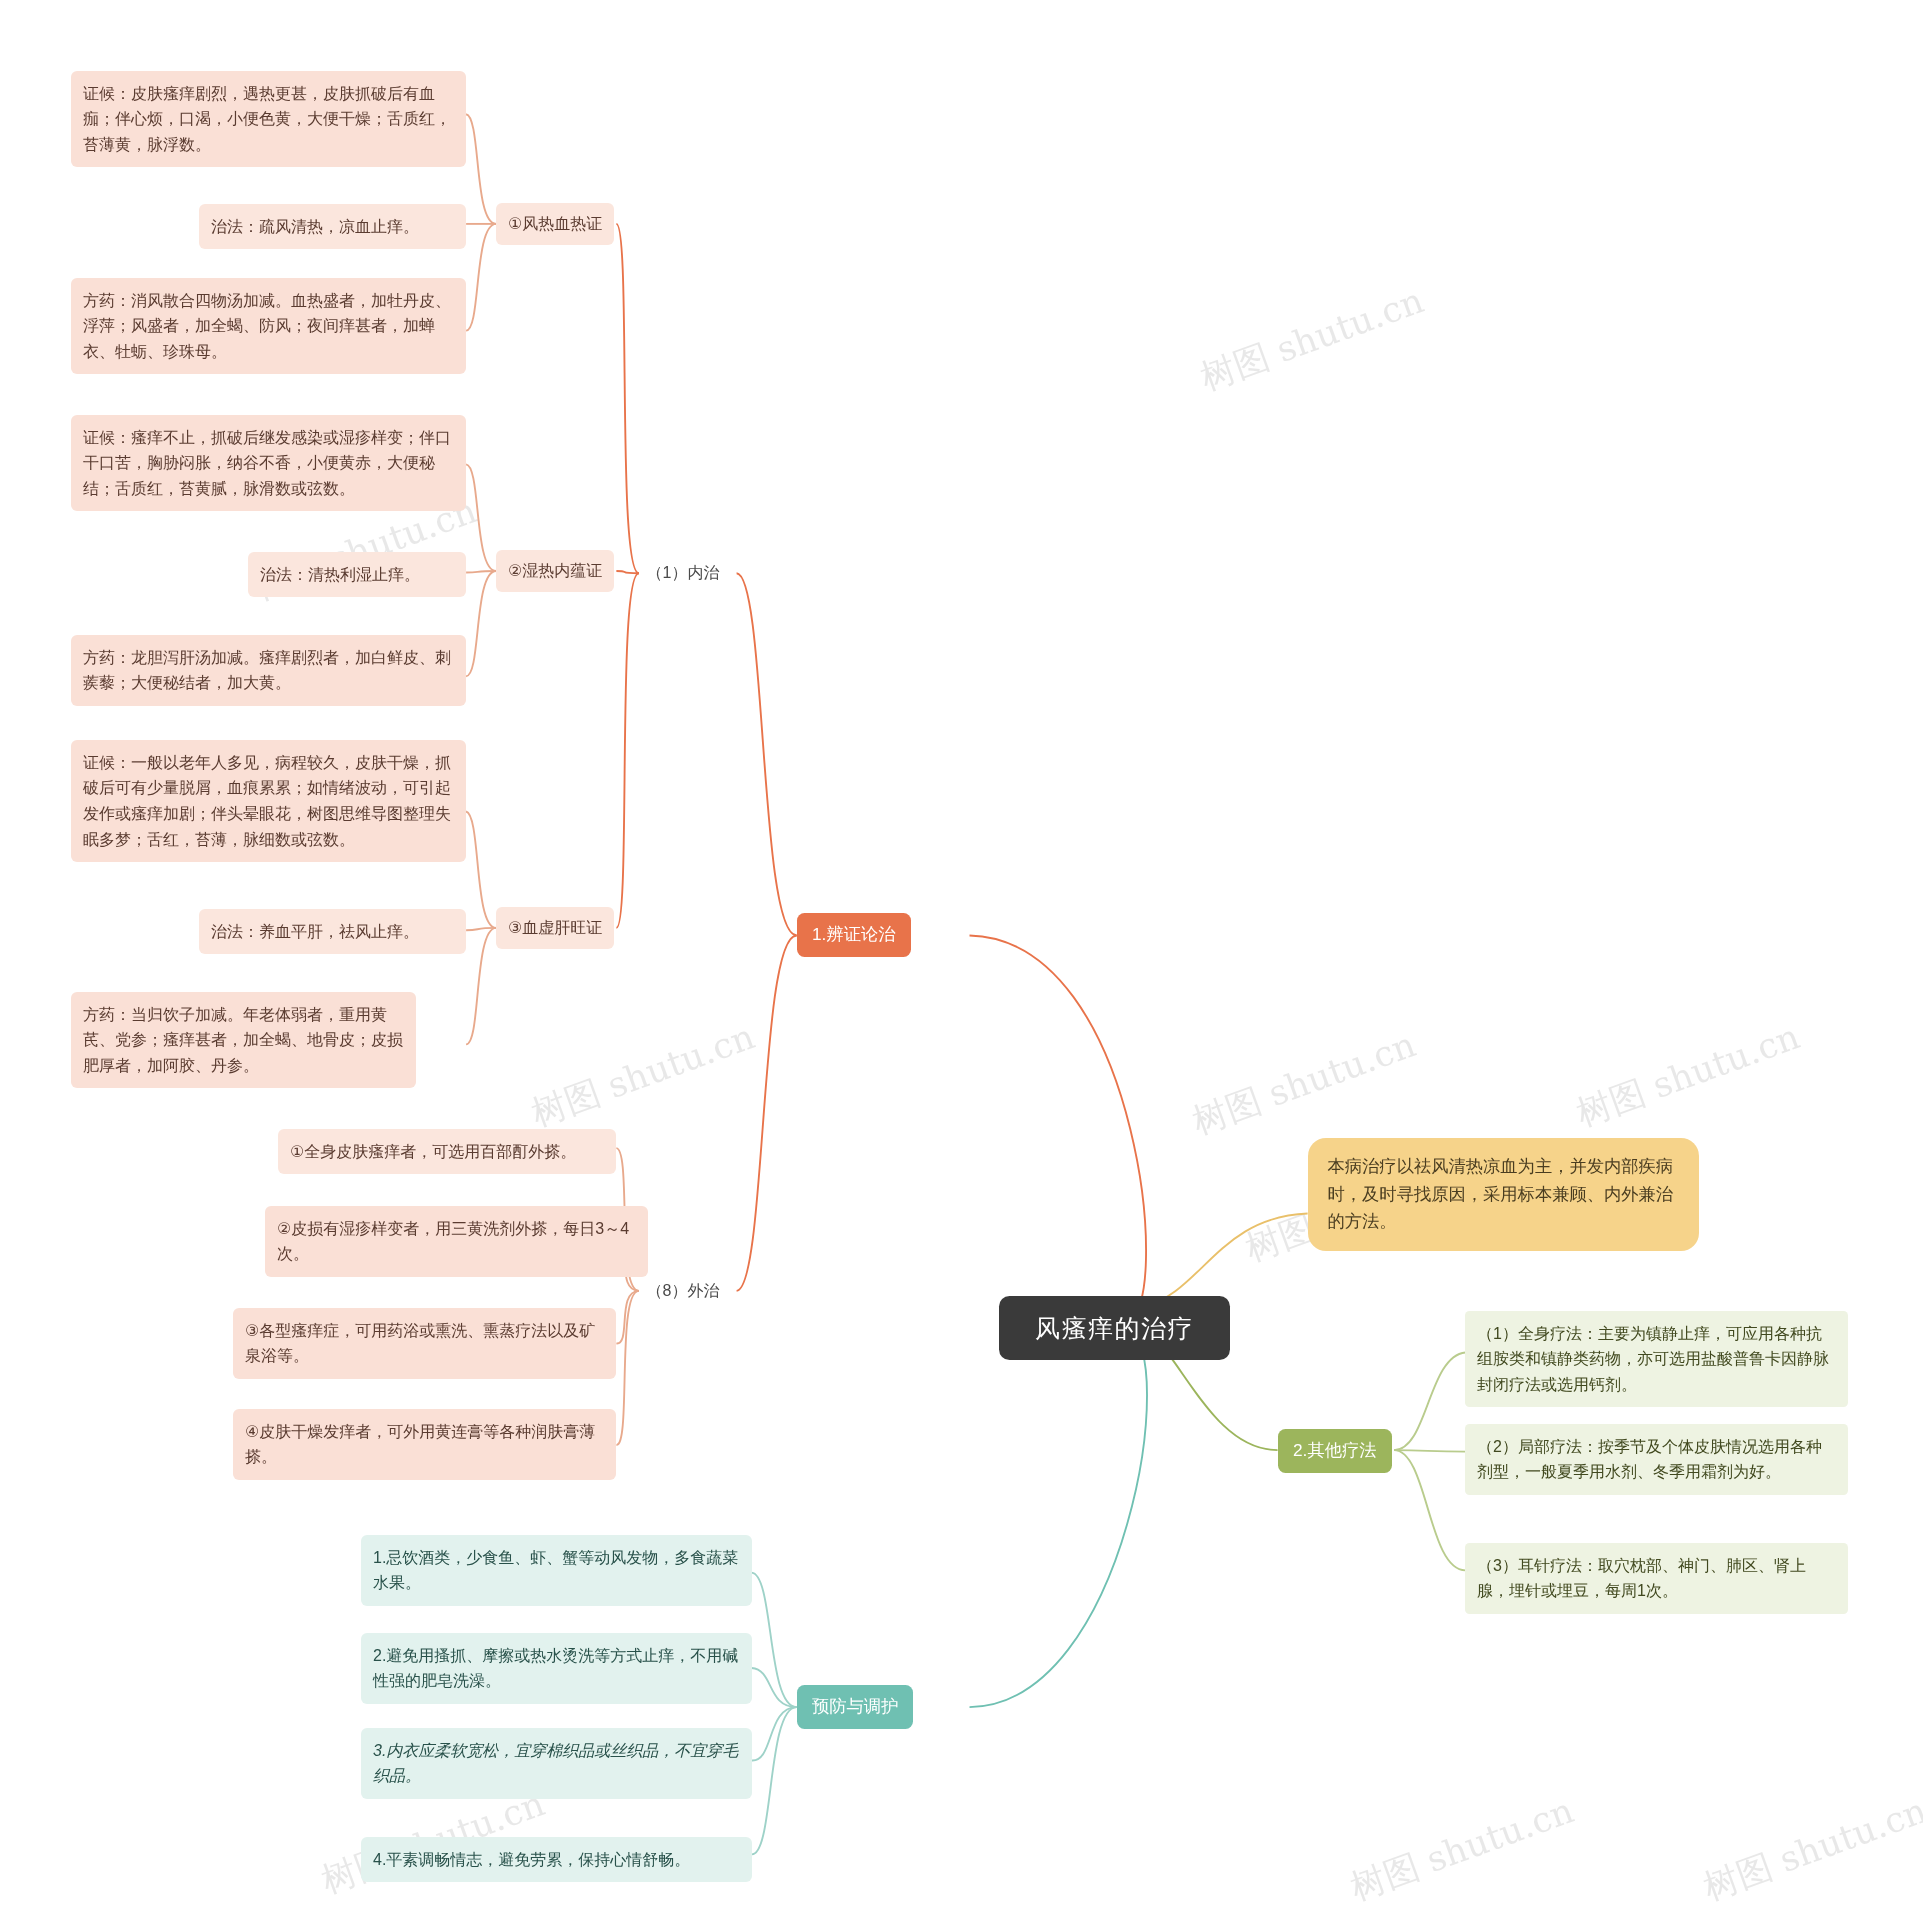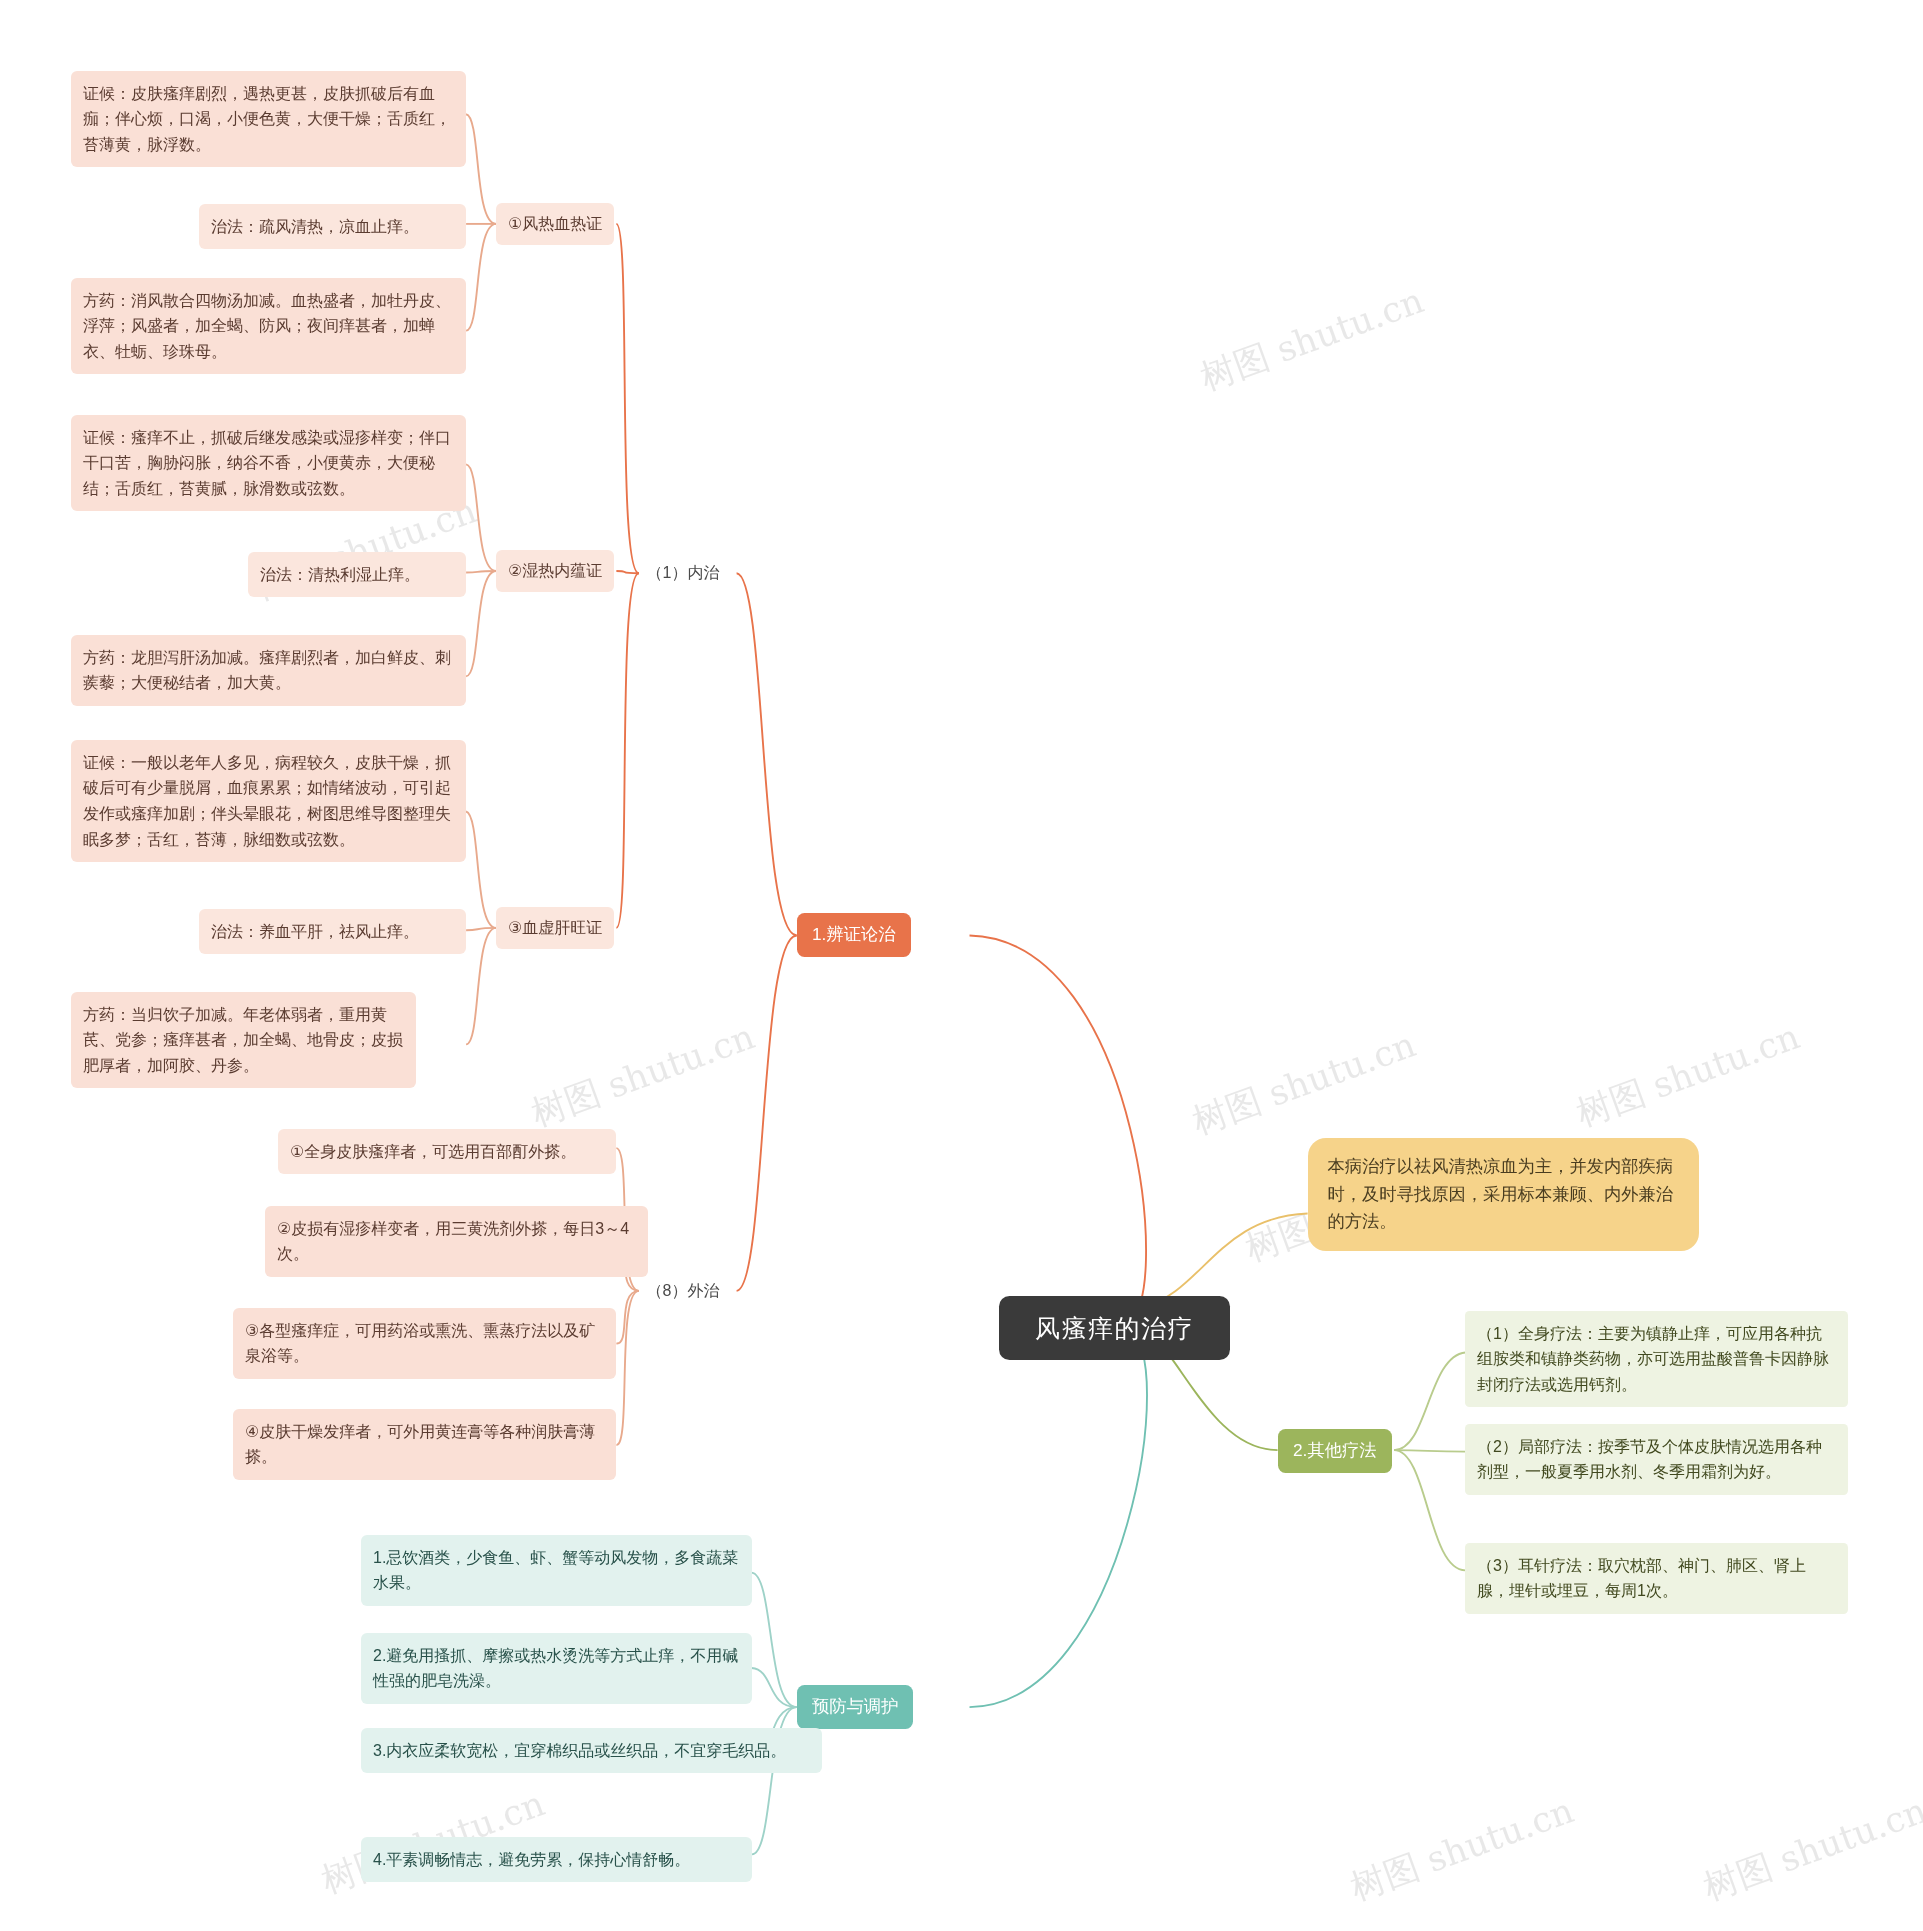--- a/index.html
+++ b/index.html
@@ -207,17 +207,17 @@
   <div class="node pill pill-green" style="left:1278px; top:1429px;">2.其他疗法</div>
 
   <div class="node leaf leaf-green" style="left:1465px; top:1311px; width:383px;">（1）全身疗法：主要为镇静止痒，可应用各种抗组胺类和镇静类药物，亦可选用盐酸普鲁卡因静脉封闭疗法或选用钙剂。</div>
   <div class="node leaf leaf-green" style="left:1465px; top:1424px; width:383px;">（2）局部疗法：按季节及个体皮肤情况选用各种剂型，一般夏季用水剂、冬季用霜剂为好。</div>
   <div class="node leaf leaf-green" style="left:1465px; top:1543px; width:383px;">（3）耳针疗法：取穴枕部、神门、肺区、肾上腺，埋针或埋豆，每周1次。</div>
 
   <div class="node pill pill-teal" style="left:797px; top:1685px;">预防与调护</div>
 
   <div class="node leaf leaf-mint" style="left:361px; top:1535px; width:391px;">1.忌饮酒类，少食鱼、虾、蟹等动风发物，多食蔬菜水果。</div>
   <div class="node leaf leaf-mint" style="left:361px; top:1633px; width:391px;">2.避免用搔抓、摩擦或热水烫洗等方式止痒，不用碱性强的肥皂洗澡。</div>
-  <div class="node leaf leaf-mint" style="left:361px; top:1728px; width:461px;">3.内衣应柔软宽松，宜穿棉织品或丝织品，不宜穿毛织品。</div>
+  <div class="node leaf leaf-mint" style="left:361px; top:1728px; width:391px;font-style:italic;">3.内衣应柔软宽松，宜穿棉织品或丝织品，不宜穿毛织品。</div>
   <div class="node leaf leaf-mint" style="left:361px; top:1837px; width:391px;">4.平素调畅情志，避免劳累，保持心情舒畅。</div>
 
 </div>
 
 
 </body></html>

